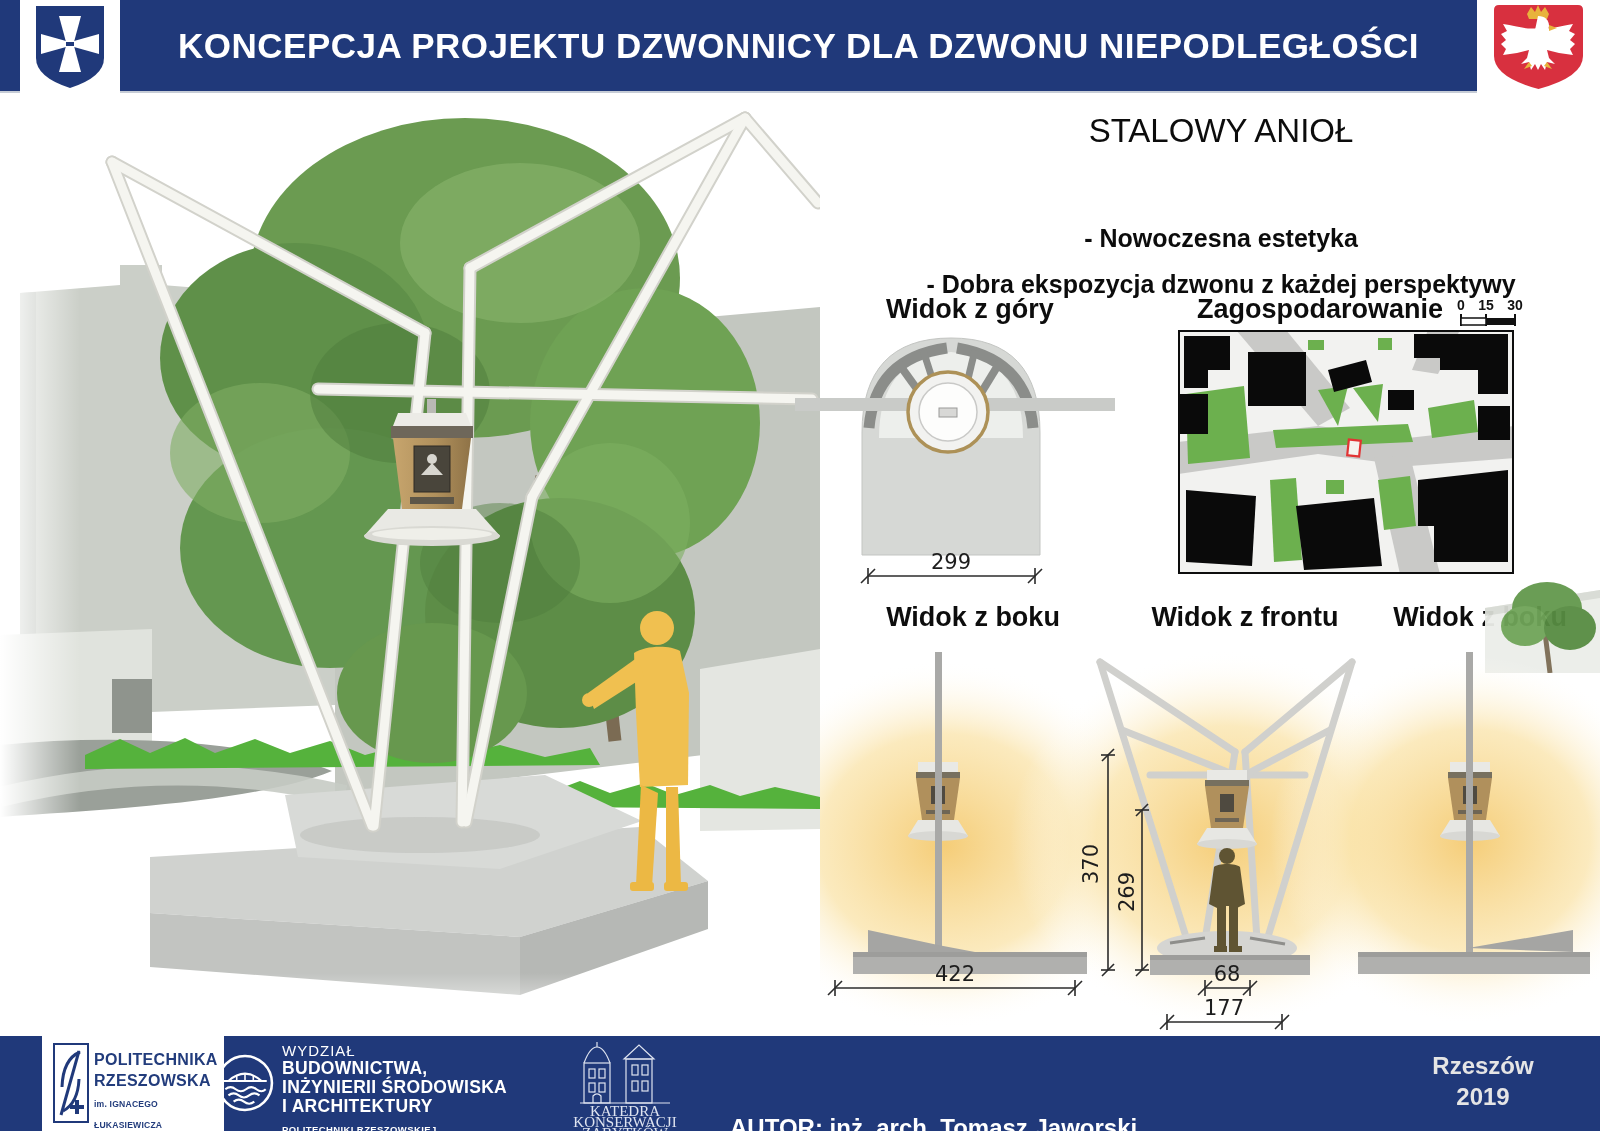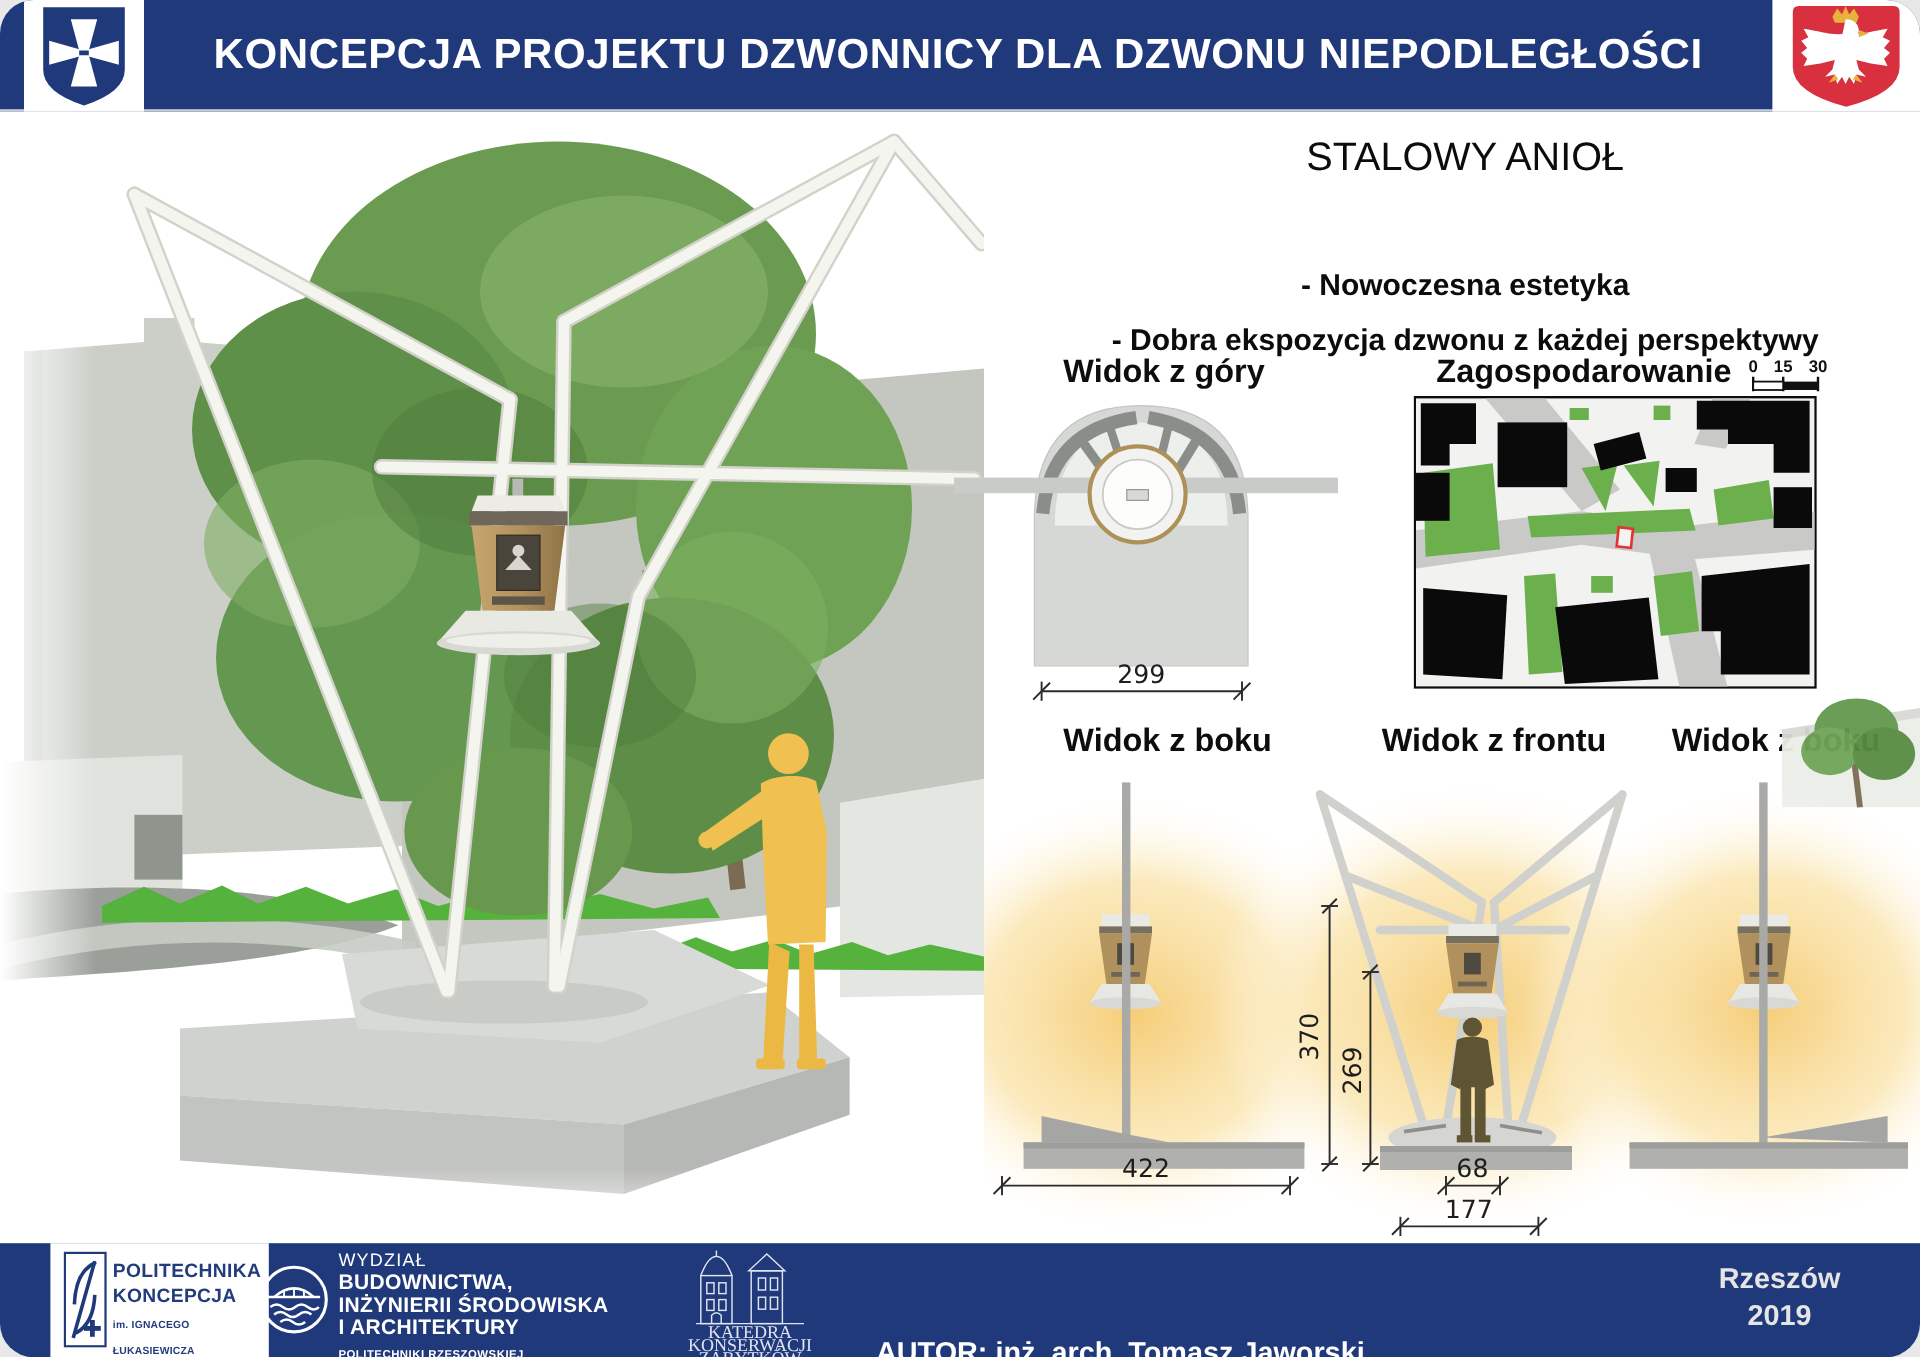--- a/index.html
+++ b/index.html
@@ -1,17 +1,17 @@
 <!DOCTYPE html>
 <html><head>
 <meta charset="utf-8">
 <style>
   html,body{margin:0;padding:0;background:#e8e8e8;}
   .board{position:relative;width:1600px;height:1131px;background:#ffffff;overflow:hidden;
-         font-family:"Liberation Sans",sans-serif;border-radius:28px;}
+         font-family:"Liberation Sans",sans-serif;}
   .abs{position:absolute;}
 
   
   .header{position:absolute;left:0;top:0;width:1600px;height:91px;background:#20397a;
           border-bottom:2px solid #c6ccd6;}
   .header-title{position:absolute;left:130px;right:133px;top:0;height:91px;display:flex;
           align-items:center;justify-content:center;color:#ffffff;font-size:35px;
           font-weight:bold;letter-spacing:.5px;white-space:nowrap;}
   .crest{position:absolute;top:0;height:93px;background:#ffffff;}
   .crest-left{left:20px;width:100px;}
@@ -402,21 +402,21 @@
         <g stroke="#20397a" stroke-width="3" fill="none">
           <path d="M8,72 L26,8"></path>
           <path d="M9,44 Q10,16 27,9"></path>
           <path d="M10,68 Q25,60 26,36"></path>
         </g>
         <rect x="22" y="57" width="4" height="14" fill="#20397a"></rect>
         <rect x="17" y="62" width="14" height="4" fill="#20397a"></rect>
       </svg>
       <div class="pr-text">
         <div>POLITECHNIKA</div>
-        <div>KONCEPCJA</div>
+        <div>RZESZOWSKA</div>
         <div class="small">im. IGNACEGO ŁUKASIEWICZA</div>
       </div>
     </div>
 
     <svg class="abs" style="left:216px;top:18px" width="58" height="58" viewBox="0 0 56 56">
       <circle cx="28" cy="28" r="26" stroke="#ffffff" stroke-width="2.5" fill="none"></circle>
       <line x1="7" y1="26" x2="49" y2="26" stroke="#ffffff" stroke-width="2"></line>
       <path d="M12,26 Q28,12 44,26" stroke="#ffffff" stroke-width="2" fill="none"></path>
       <line x1="20" y1="21" x2="20" y2="26" stroke="#ffffff" stroke-width="1.5"></line>
       <line x1="28" y1="19" x2="28" y2="26" stroke="#ffffff" stroke-width="1.5"></line>

